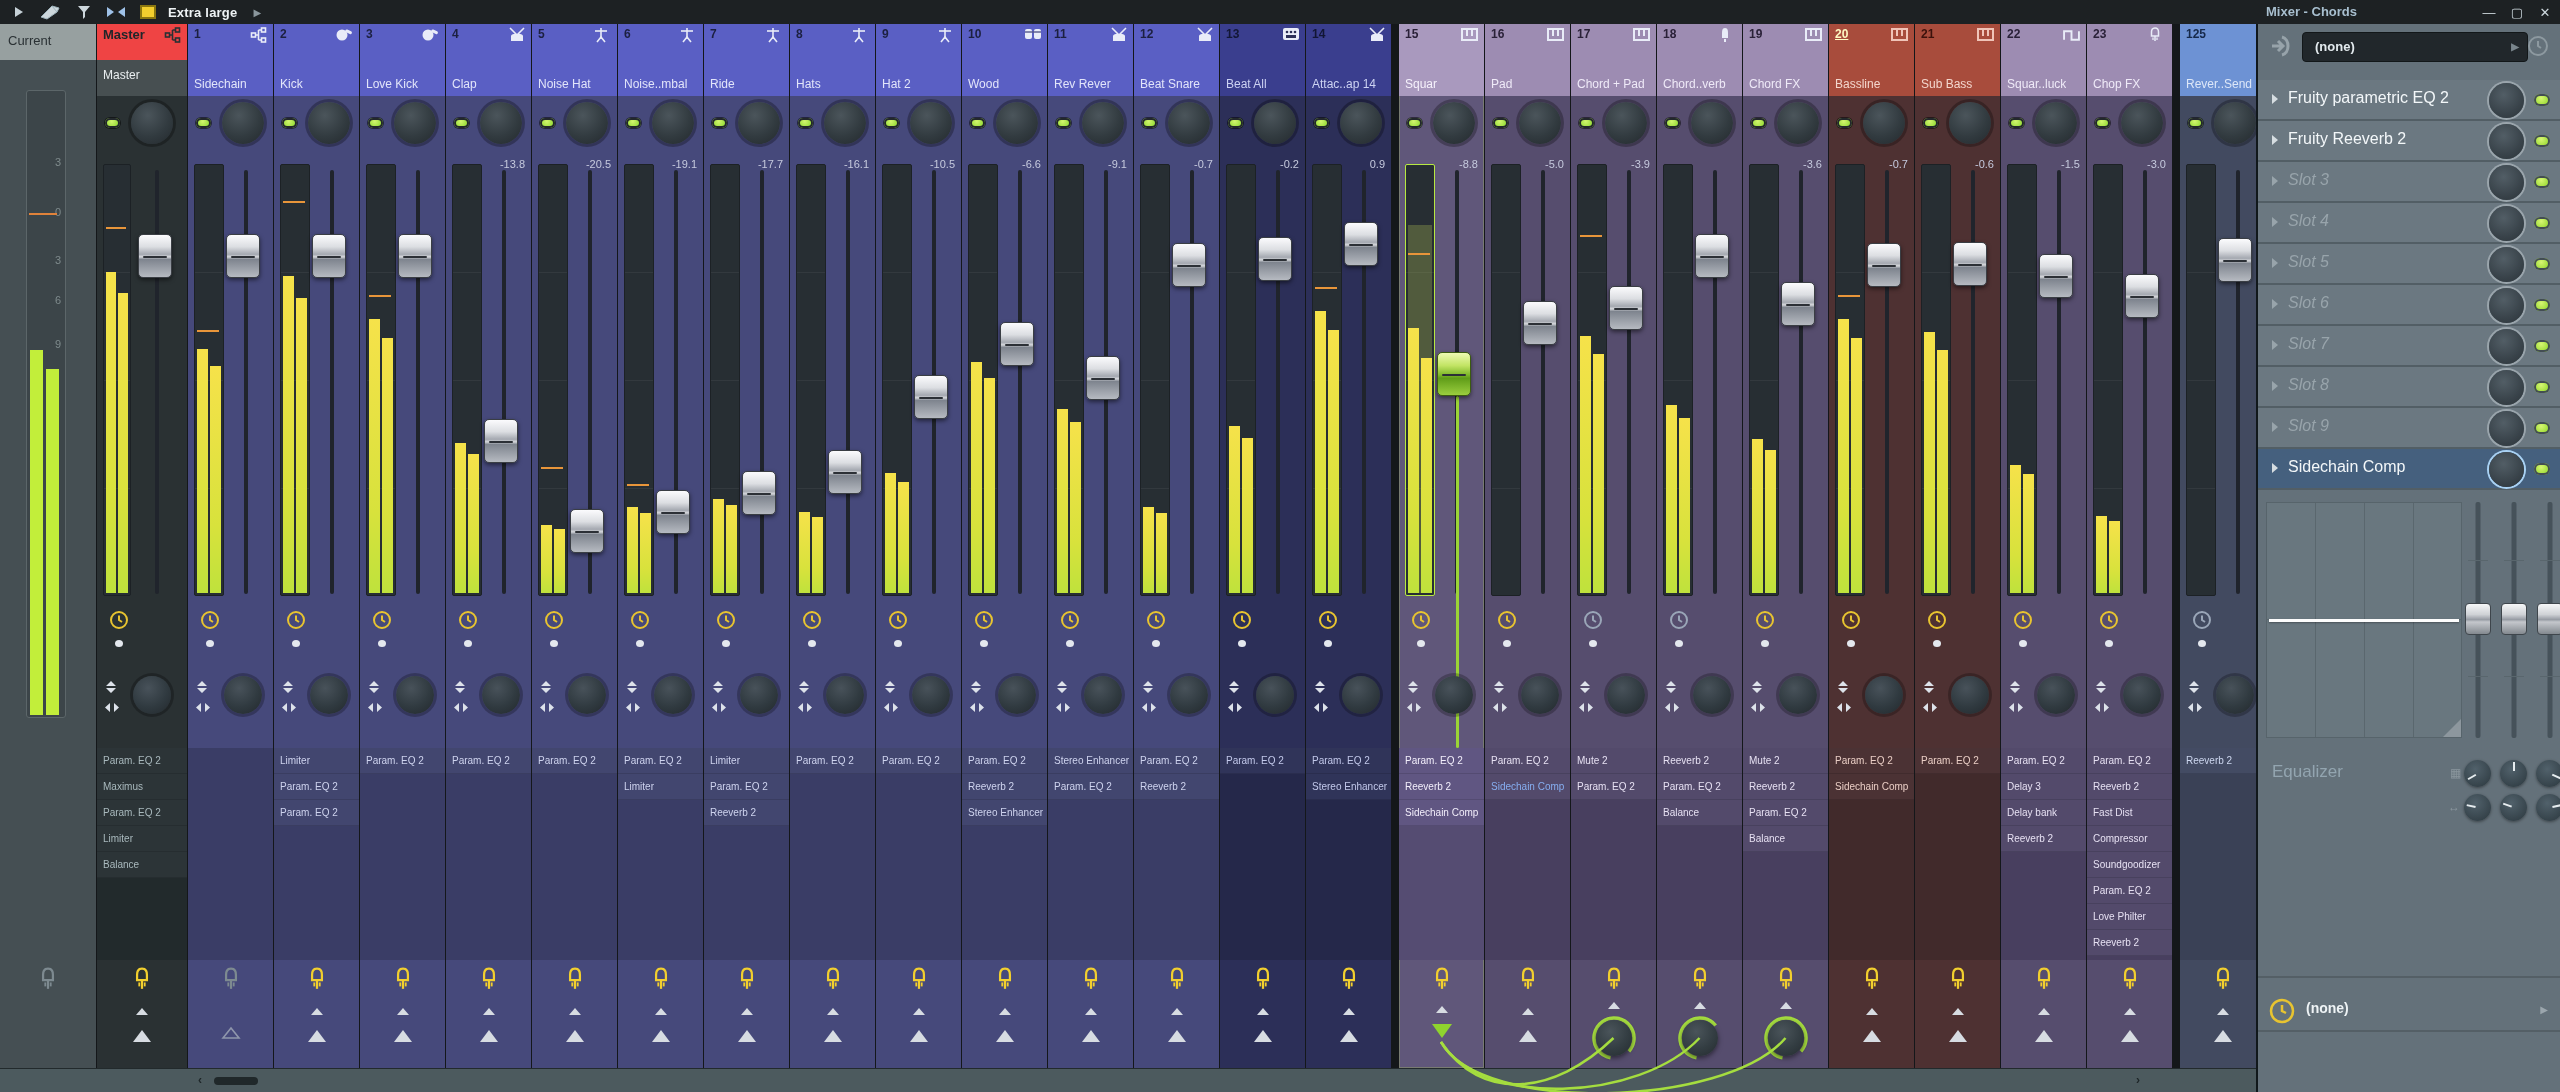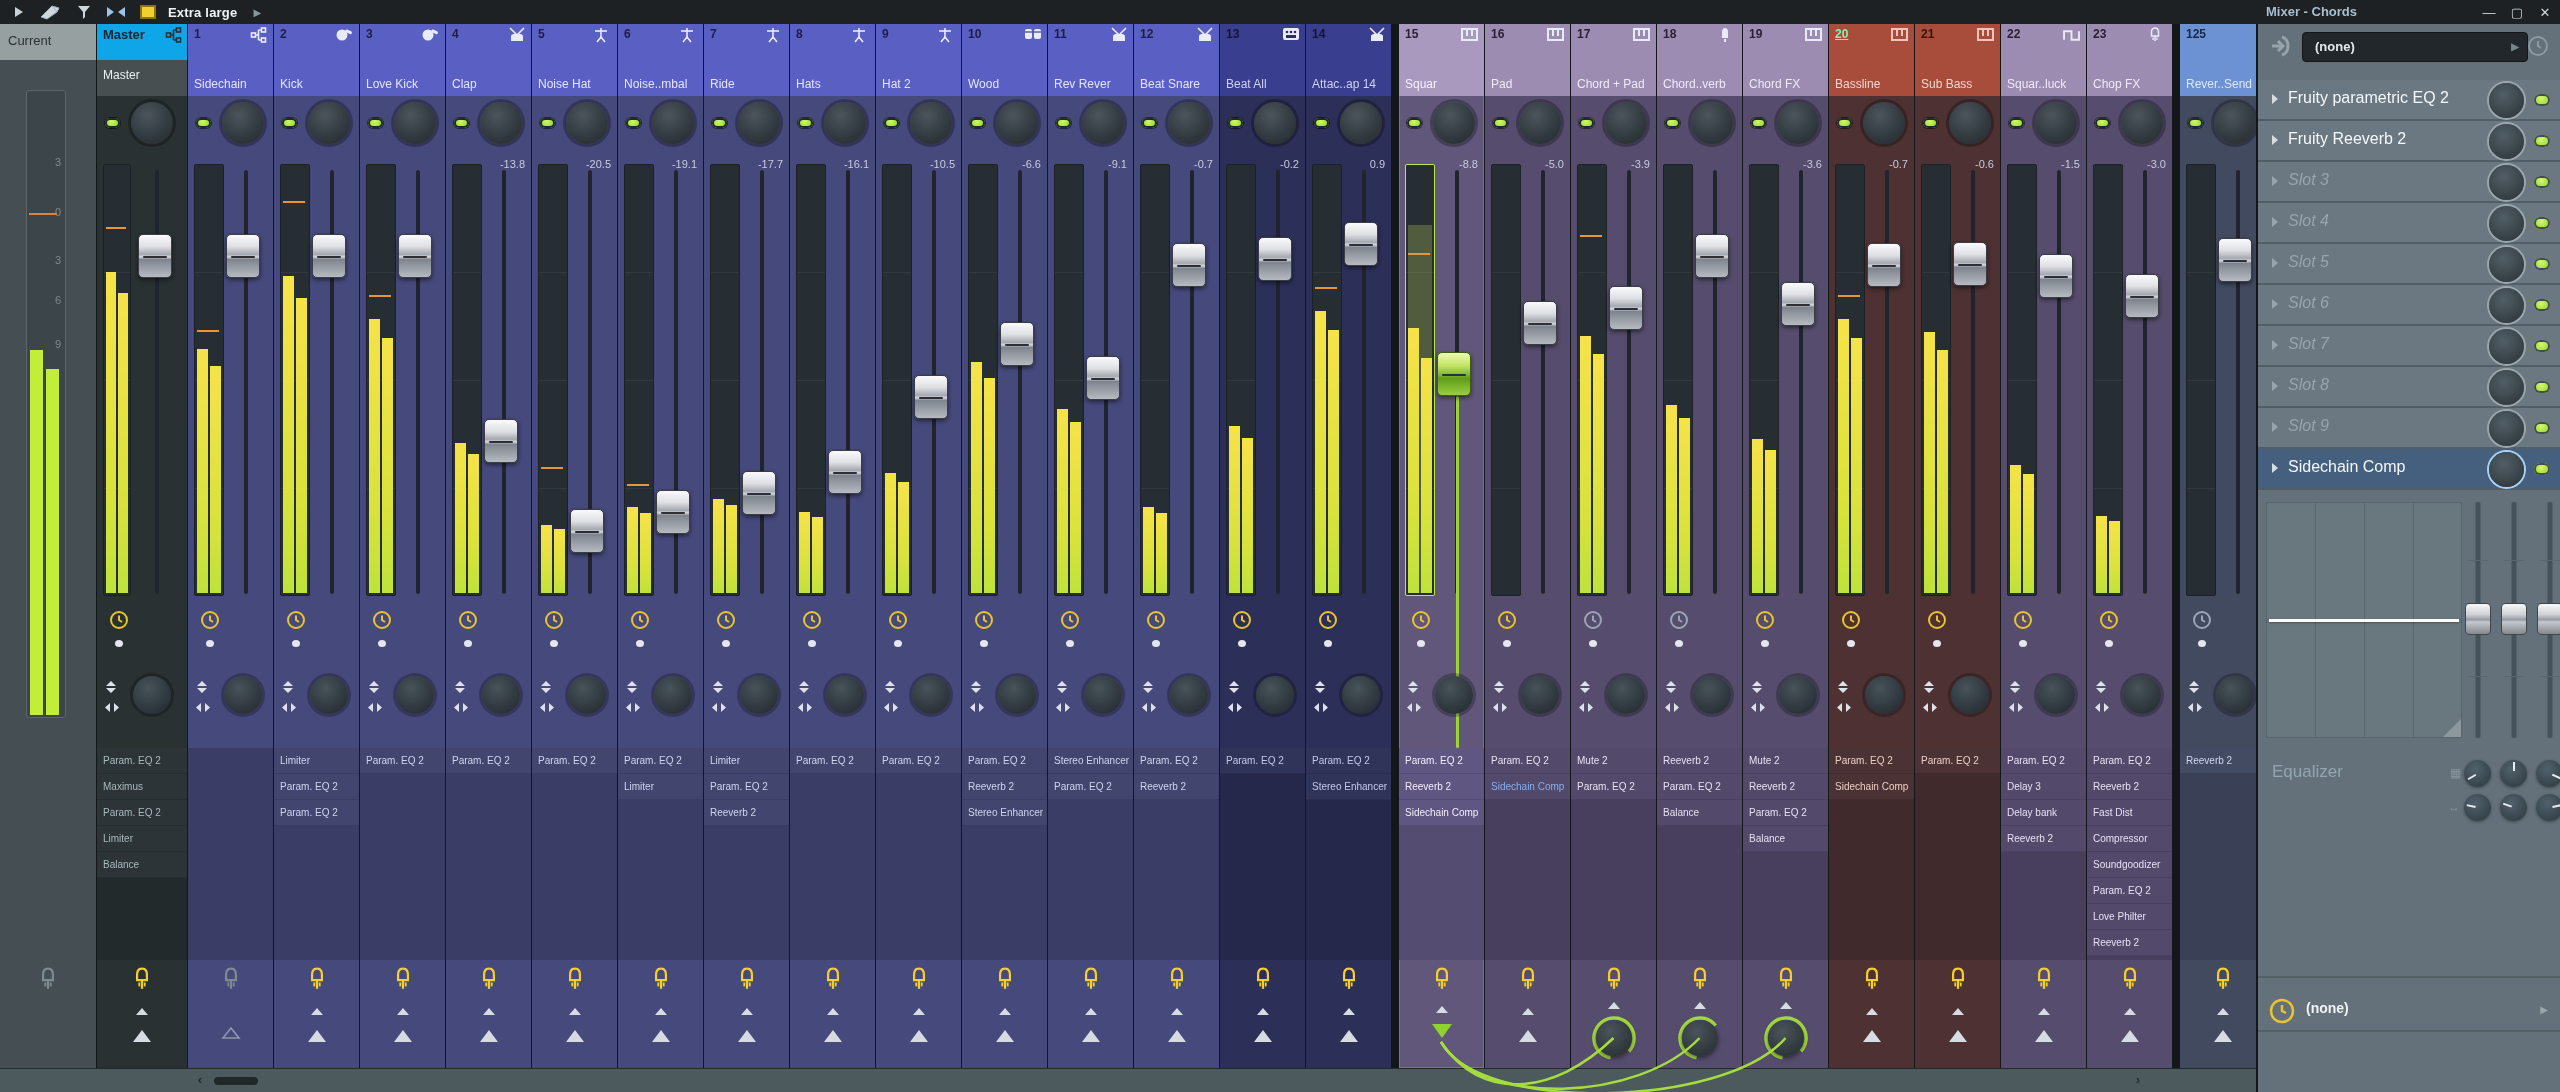--- a/index.html
+++ b/index.html
@@ -154,21 +154,21 @@
           <div class="fxplug">
             <svg width="16" height="26" viewBox="0 0 13 20">
               <path d="M6.5 1.5 C3 1.5 2.5 4 2.5 6.5 L2.5 11 L10.5 11 L10.5 6.5 C10.5 4 10 1.5 6.5 1.5 Z" fill="none" stroke="#7d8a90" stroke-width="1.8"></path>
               <line x1="6.5" y1="11" x2="6.5" y2="18" stroke="#7d8a90" stroke-width="1.8"></line>
               <line x1="4.3" y1="12.8" x2="4.3" y2="16" stroke="#7d8a90" stroke-width="1.5"></line>
               <line x1="8.7" y1="12.8" x2="8.7" y2="16" stroke="#7d8a90" stroke-width="1.5"></line>
             </svg>
           </div>
         </div>
         <div class="strip" style="width: 90px; background: rgb(42, 49, 51); margin-right: 1px;">
-          <div class="s-head" style="background: #0ea5e9; text-align: center;">
+          <div class="s-head" style="background: #ef4444;">
             <div class="s-num" style="color: rgb(32, 38, 42); font-weight: bold; font-size: 13px;">Master</div>
             <div style="position: absolute; left: 0px; right: 0px; bottom: 0px; height: 36px; background: rgb(71, 79, 81);">
               <div style="position: absolute; left: 6px; top: 8px; font-size: 12px; color: rgb(233, 238, 240);">Master</div>
             </div>
             <div class="s-hicon"><svg width="17" height="16" viewBox="0 0 16 16">
                 <g fill="none" stroke="#2a3134" stroke-width="1.6">
                   <rect x="1" y="6" width="4" height="4"></rect>
                   <rect x="11" y="1" width="4" height="4"></rect>
                   <rect x="11" y="11" width="4" height="4"></rect>
                   <path d="M5 8 H8 M8 3 V13 M8 3 H11 M8 13 H11"></path>
@@ -1196,21 +1196,21 @@
           </div>
           <div class="route">
             <div class="tri-s" style="top: 2px;"></div>
             <div class="sendknob"><svg width="44" height="44" viewBox="0 0 44 44">
                 <circle cx="22" cy="22" r="20" fill="none" stroke="#a5dd3f" stroke-width="3.5" stroke-dasharray="104.71975511965978 125.66370614359172" transform="rotate(100 22 22)"></circle>
               </svg><div class="body"></div></div>
           </div>
         </div>
         <div class="strip" style="width: 85px; background: rgb(78, 49, 50); margin-right: 1px;">
           <div class="s-head" style="background: rgb(168, 76, 60);">
-            <div class="s-num" style="color: #86efac; text-decoration: underline;">20</div>
+            <div class="s-num" style="color: #fef9c3; text-decoration: underline;">20</div>
             <div class="s-name" style="color: rgb(243, 214, 205);">Bassline</div>
             <div class="s-hicon"><svg width="17" height="13" viewBox="0 0 17 13">
                 <path d="M1 1 H16 V12 H1 Z M6 1 V8 M11 1 V8" fill="none" stroke="#f0c4b8" stroke-width="2"></path>
               </svg></div>
           </div>
           <div class="led"></div>
           <div class="panknob"></div>
           <div class="db">-0.7</div>
           <div class="meter">
             <div class="seg"></div>

